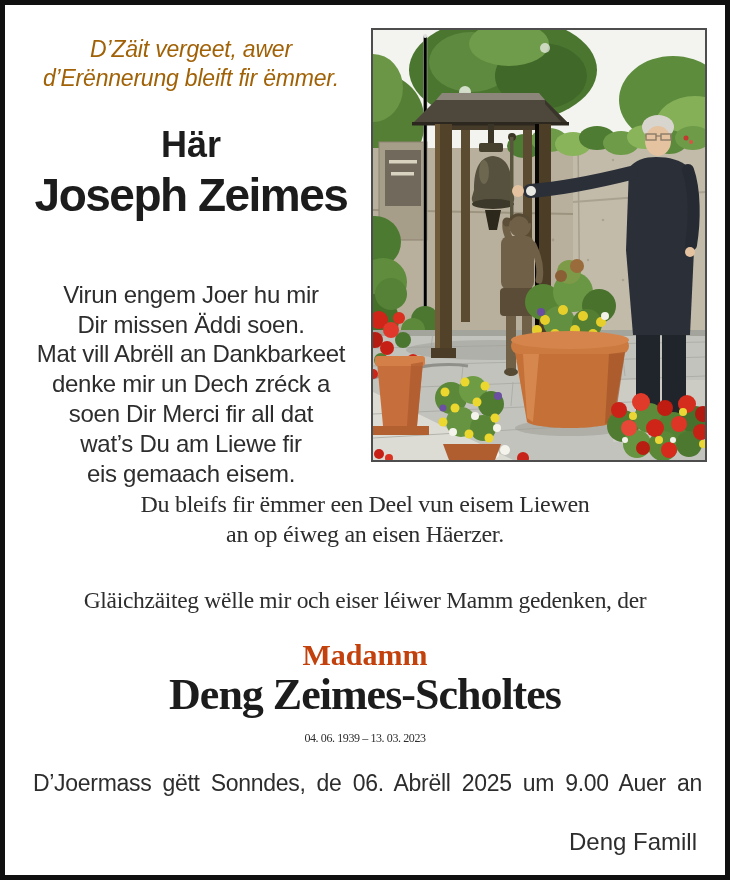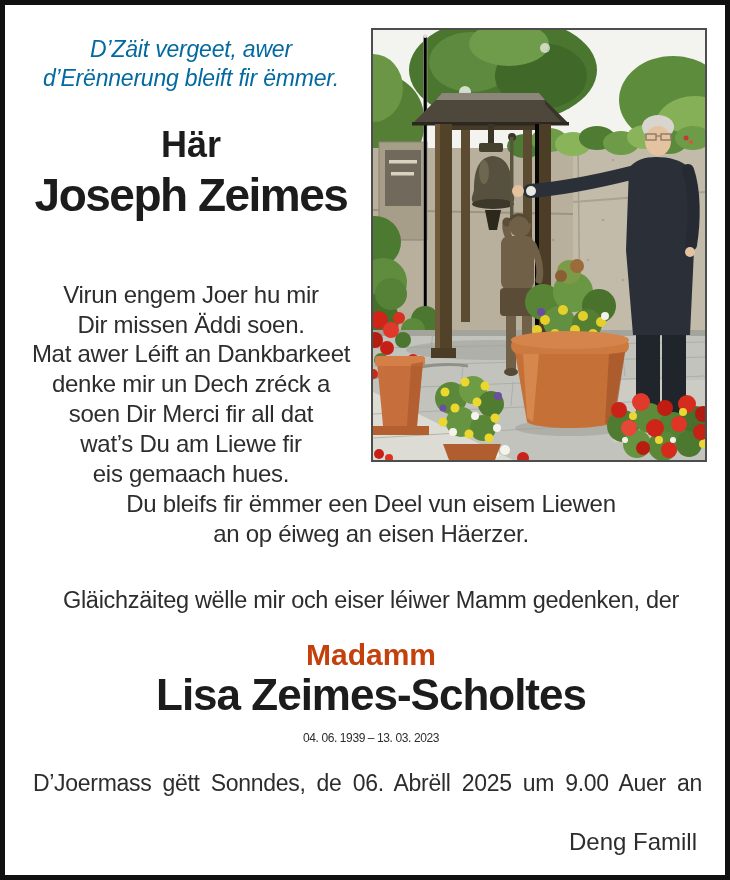--- a/index.html
+++ b/index.html
@@ -8,32 +8,32 @@
     width:730px; height:880px;
     box-sizing:border-box;
     border:5px solid #101010;
     background:#ffffff;
     font-family:"Liberation Sans","DejaVu Sans",sans-serif;
     color:#2d2d2d;
     overflow:hidden;
   }
   .abs { position:absolute; }
   .leftcol { left:6px; width:360px; text-align:center; }
-  .quote   { top:30px; font-style:italic; font-size:23px; line-height:29px; color:#0369a1; letter-spacing:-0.2px; }
+  .quote   { top:30px; font-style:italic; font-size:23px; line-height:29px; color:#a16207; letter-spacing:-0.2px; }
   .title1  { top:120px; font-size:36px; line-height:40px; font-weight:bold; color:#1c1c1c; }
   .name1   { top:164px; font-size:46px; line-height:52px; font-weight:bold; color:#1c1c1c; letter-spacing:-1.5px; }
   .dates1  { top:220px; font-size:20px; line-height:26px; letter-spacing:-0.4px; }
   .para1   { top:275px; font-size:24px; line-height:30px; letter-spacing:-0.3px; }
   .para2   { top:334px; font-size:24px; line-height:30px; letter-spacing:-0.3px; }
   .photo {
     left:366px; top:23px; width:332px; height:430px;
     border:2px solid #4d4d4d; background:#eef0ea;
   }
   .photo svg { display:block; width:332px; height:430px; }
-  .fullw { left:6px; width:720px; text-align:center; }
+  .fullw { left:0; width:720px; text-align:center;font-family:Liberation Serif, serif; }
   .center1 { top:484px; font-size:24px; line-height:30px; letter-spacing:-0.3px; }
   .center2 { top:580px; font-size:23.5px; line-height:30px; letter-spacing:-0.3px; }
   .title2  { top:632px; font-size:30px; line-height:36px; font-weight:bold; color:#c2410c; }
   .name2   { top:664px; font-size:44px; line-height:52px; font-weight:bold; color:#1c1c1c; letter-spacing:-1px; }
   .dates2  { top:720px; font-size:12px; line-height:26px; letter-spacing:-0.4px; }
   .notice  { left:28px; right:23px; top:764px; font-size:23px; line-height:29px; letter-spacing:-0.3px; }
   .notice .jline { text-align:justify; text-align-last:justify; }
   .signature { right:28px; top:822px; font-size:24px; line-height:30px; text-align:right; }
 </style>
 </head>
@@ -48,25 +48,25 @@
 
   <div class="abs leftcol title1">Här</div>
   <div class="abs leftcol name1">Joseph Zeimes</div>
 
   <div class="abs leftcol para1">
     <div>Virun engem Joer hu mir</div>
     <div>Dir missen Äddi soen.</div>
   </div>
 
   <div class="abs leftcol para2">
-    <div>Mat awer Léift an Dankbarkeet</div>
+    <div>Mat vill Abrëll an Dankbarkeet</div>
     <div>denke mir un Dech zréck a</div>
     <div>soen Dir Merci fir all dat</div>
     <div>wat’s Du am Liewe fir</div>
-    <div>eis gemaach hues.</div>
+    <div>eis gemaach eisem.</div>
   </div>
 
   <div class="abs photo">
     <svg viewBox="0 0 332 430" xmlns="http://www.w3.org/2000/svg">
 
       <g>
         <rect x="0" y="0" width="332" height="140" fill="#f3f4ef"></rect>
       </g>
 
       <g>
@@ -337,21 +337,21 @@
   </div>
 
   <div class="abs fullw center1">
     <div>Du bleifs fir ëmmer een Deel vun eisem Liewen</div>
     <div>an op éiweg an eisen Häerzer.</div>
   </div>
 
   <div class="abs fullw center2">Gläichzäiteg wëlle mir och eiser léiwer Mamm gedenken, der</div>
 
   <div class="abs fullw title2">Madamm</div>
-  <div class="abs fullw name2">Lisa Zeimes-Scholtes</div>
+  <div class="abs fullw name2">Deng Zeimes-Scholtes</div>
   <div class="abs fullw dates2">04. 06. 1939 – 13. 03. 2023</div>
 
   <div class="abs notice">
     <div class="jline">D’Joermass gëtt Sonndes, de 06. Abrëll 2025 um 9.00 Auer an</div>
   </div>
 
   <div class="abs signature">Deng Famill</div>
 
 </div>
 

